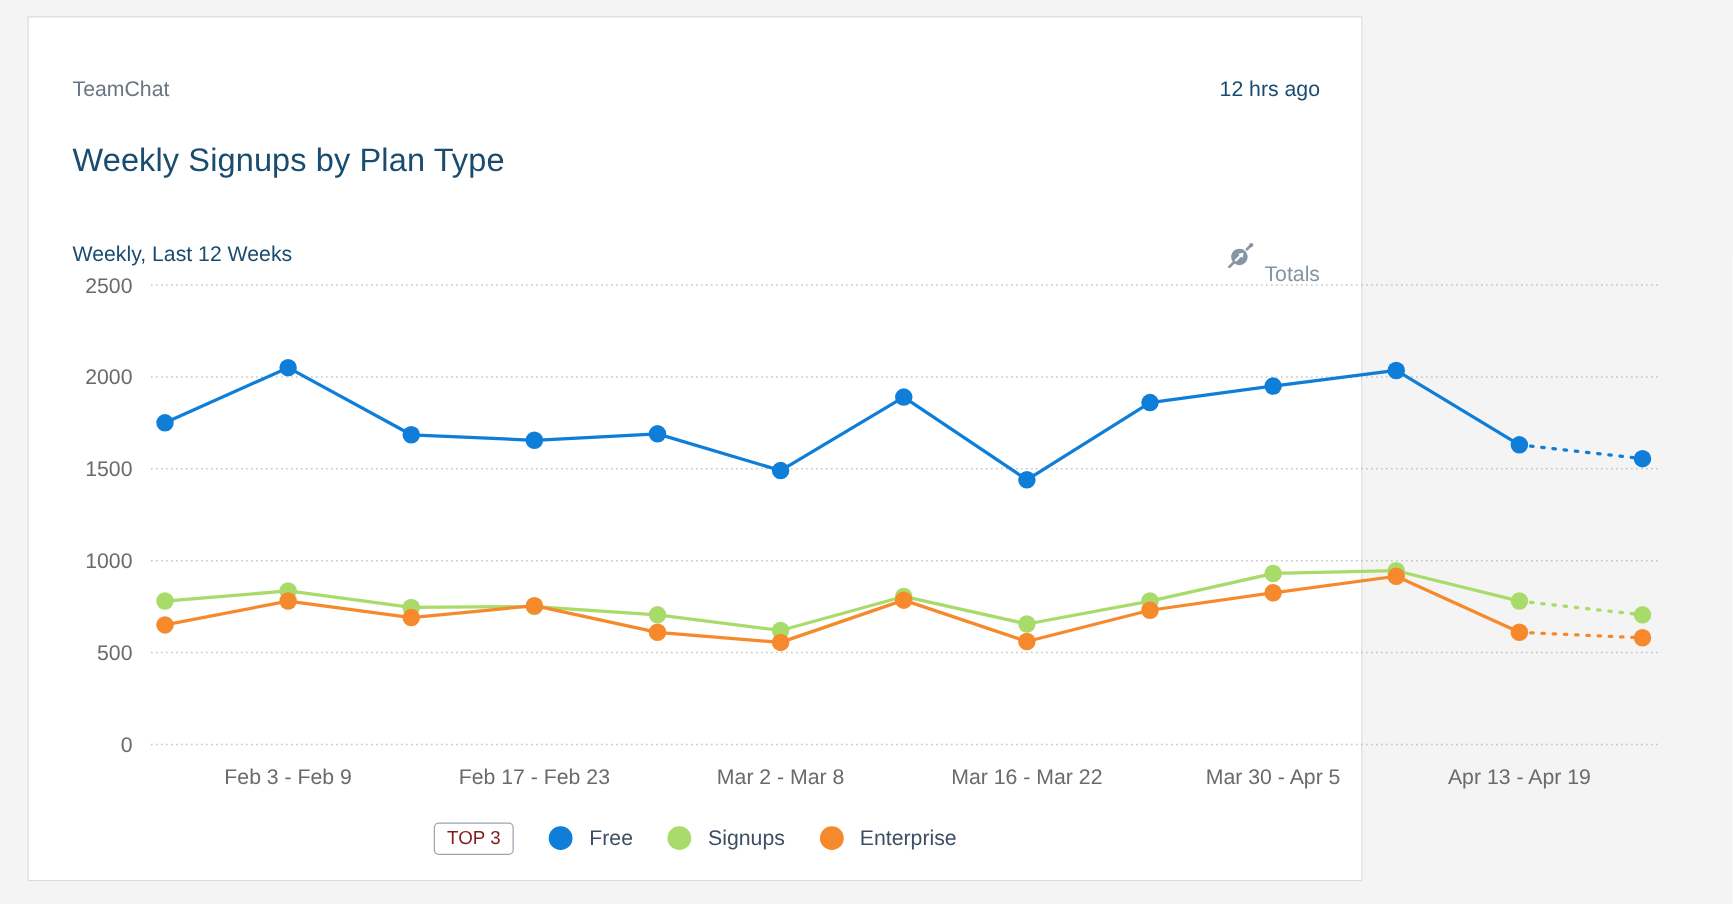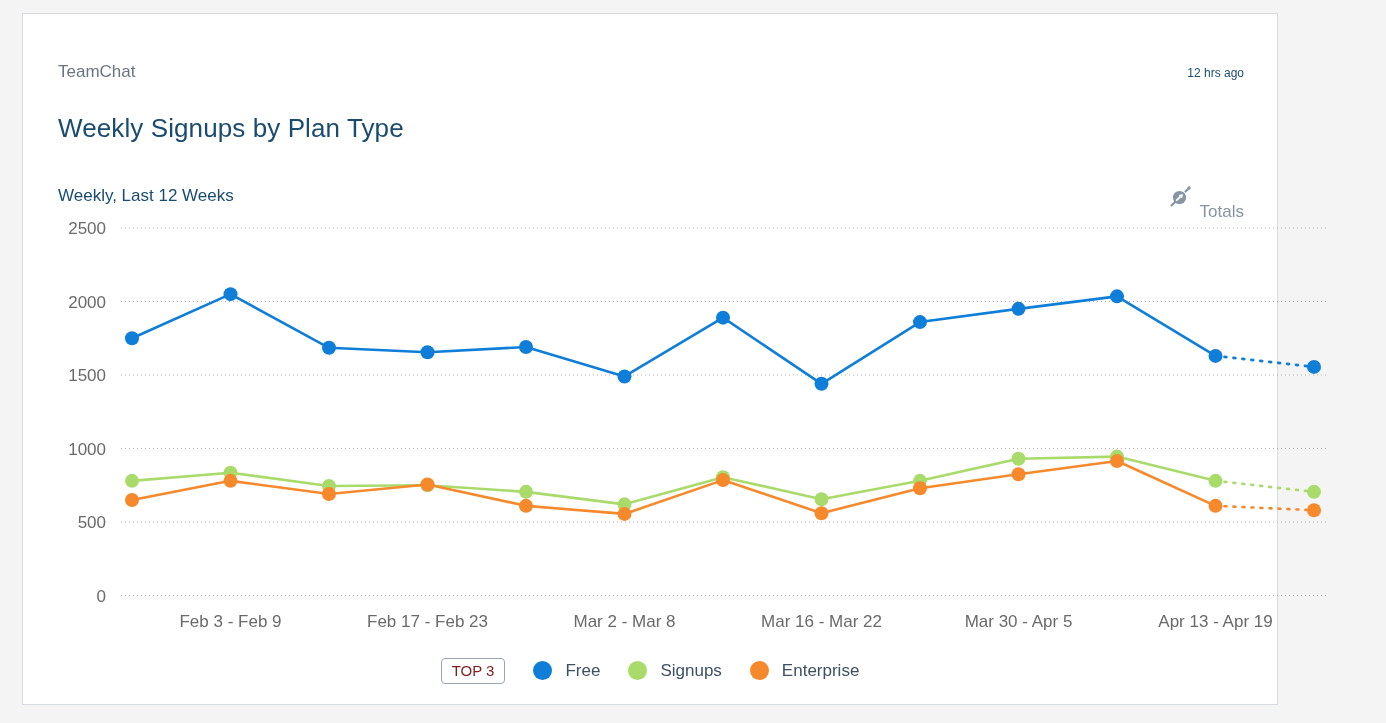--- a/index.html
+++ b/index.html
@@ -4,37 +4,37 @@
 <style>
   * { margin:0; padding:0; box-sizing:border-box; }
   html,body { width:1386px; height:723px; overflow:hidden; }
   body {
     background:#f4f4f4;
     font-family:"Liberation Sans", sans-serif;
     position:relative;
   }
   .card {
     position:absolute; left:22px; top:13px;
-    width:1256px; height:692px;
+    width:1068px; height:692px;
     background:#ffffff;
     border:1px solid #d8dce0;
   }
   .card-header {
     position:absolute; left:35px; right:33px; top:48px;
     display:flex; justify-content:space-between; align-items:baseline;
   }
   .source-name { font-size:17px; color:#6b7582; }
-  .updated { font-size:12px; color:#1a4c70; }
+  .updated { font-size:17px; color:#1a4c70; }
   .card-title {
     position:absolute; left:35px; top:99px;
     font-size:26px; font-weight:400; color:#1a4c70;
     letter-spacing:0.1px;
   }
   .sub-row {
-    position:absolute; left:35px; right:33px; top:156px;
+    position:absolute; left:35px; right:33px; top:164px;
     display:flex; justify-content:space-between; align-items:center;
   }
   .subtitle { font-size:17px; color:#1a4c70; }
   .totals-control { display:flex; align-items:center; gap:8px; cursor:pointer; }
   .totals-label { font-size:17px; color:#8694a3;margin-top:32px; }
   .chart-wrap { position:absolute; left:0; top:200px; width:1348px; height:432px; }
   svg text { font-family:"Liberation Sans", sans-serif; }
   .legend-row {
     position:absolute; left:0; top:644px; width:100%;
     display:flex; justify-content:center; align-items:center; gap:28px;

